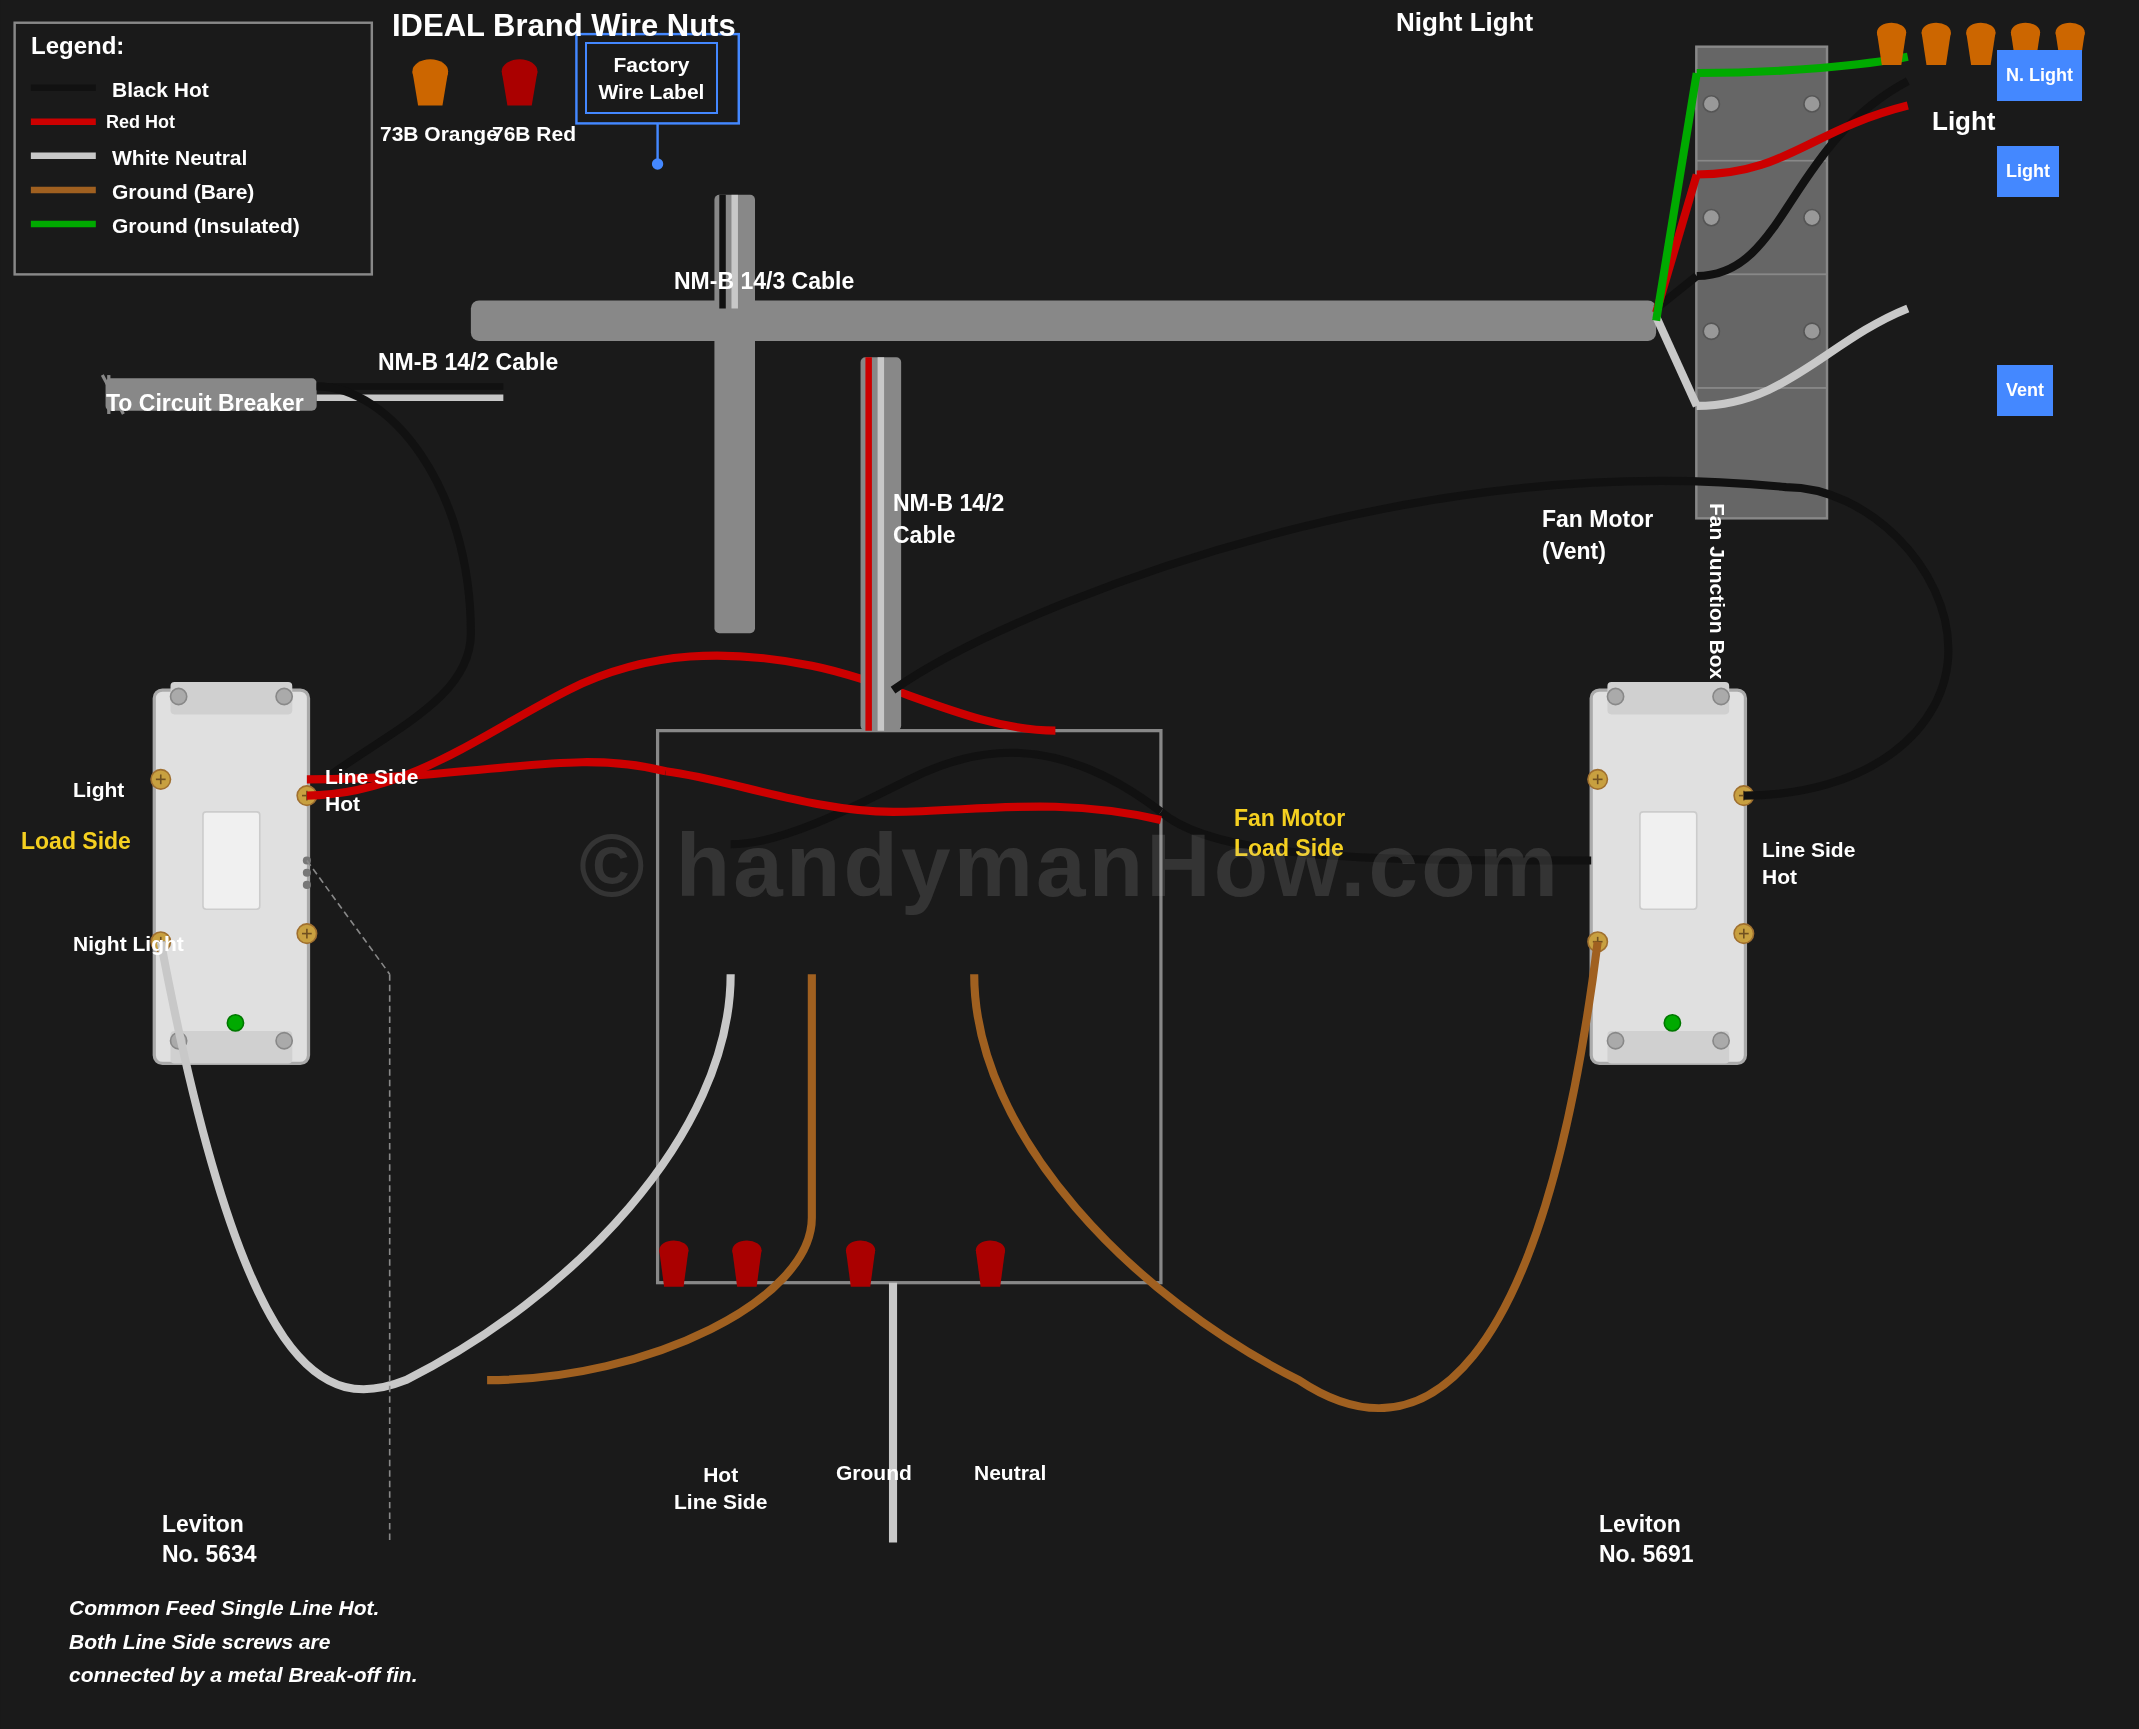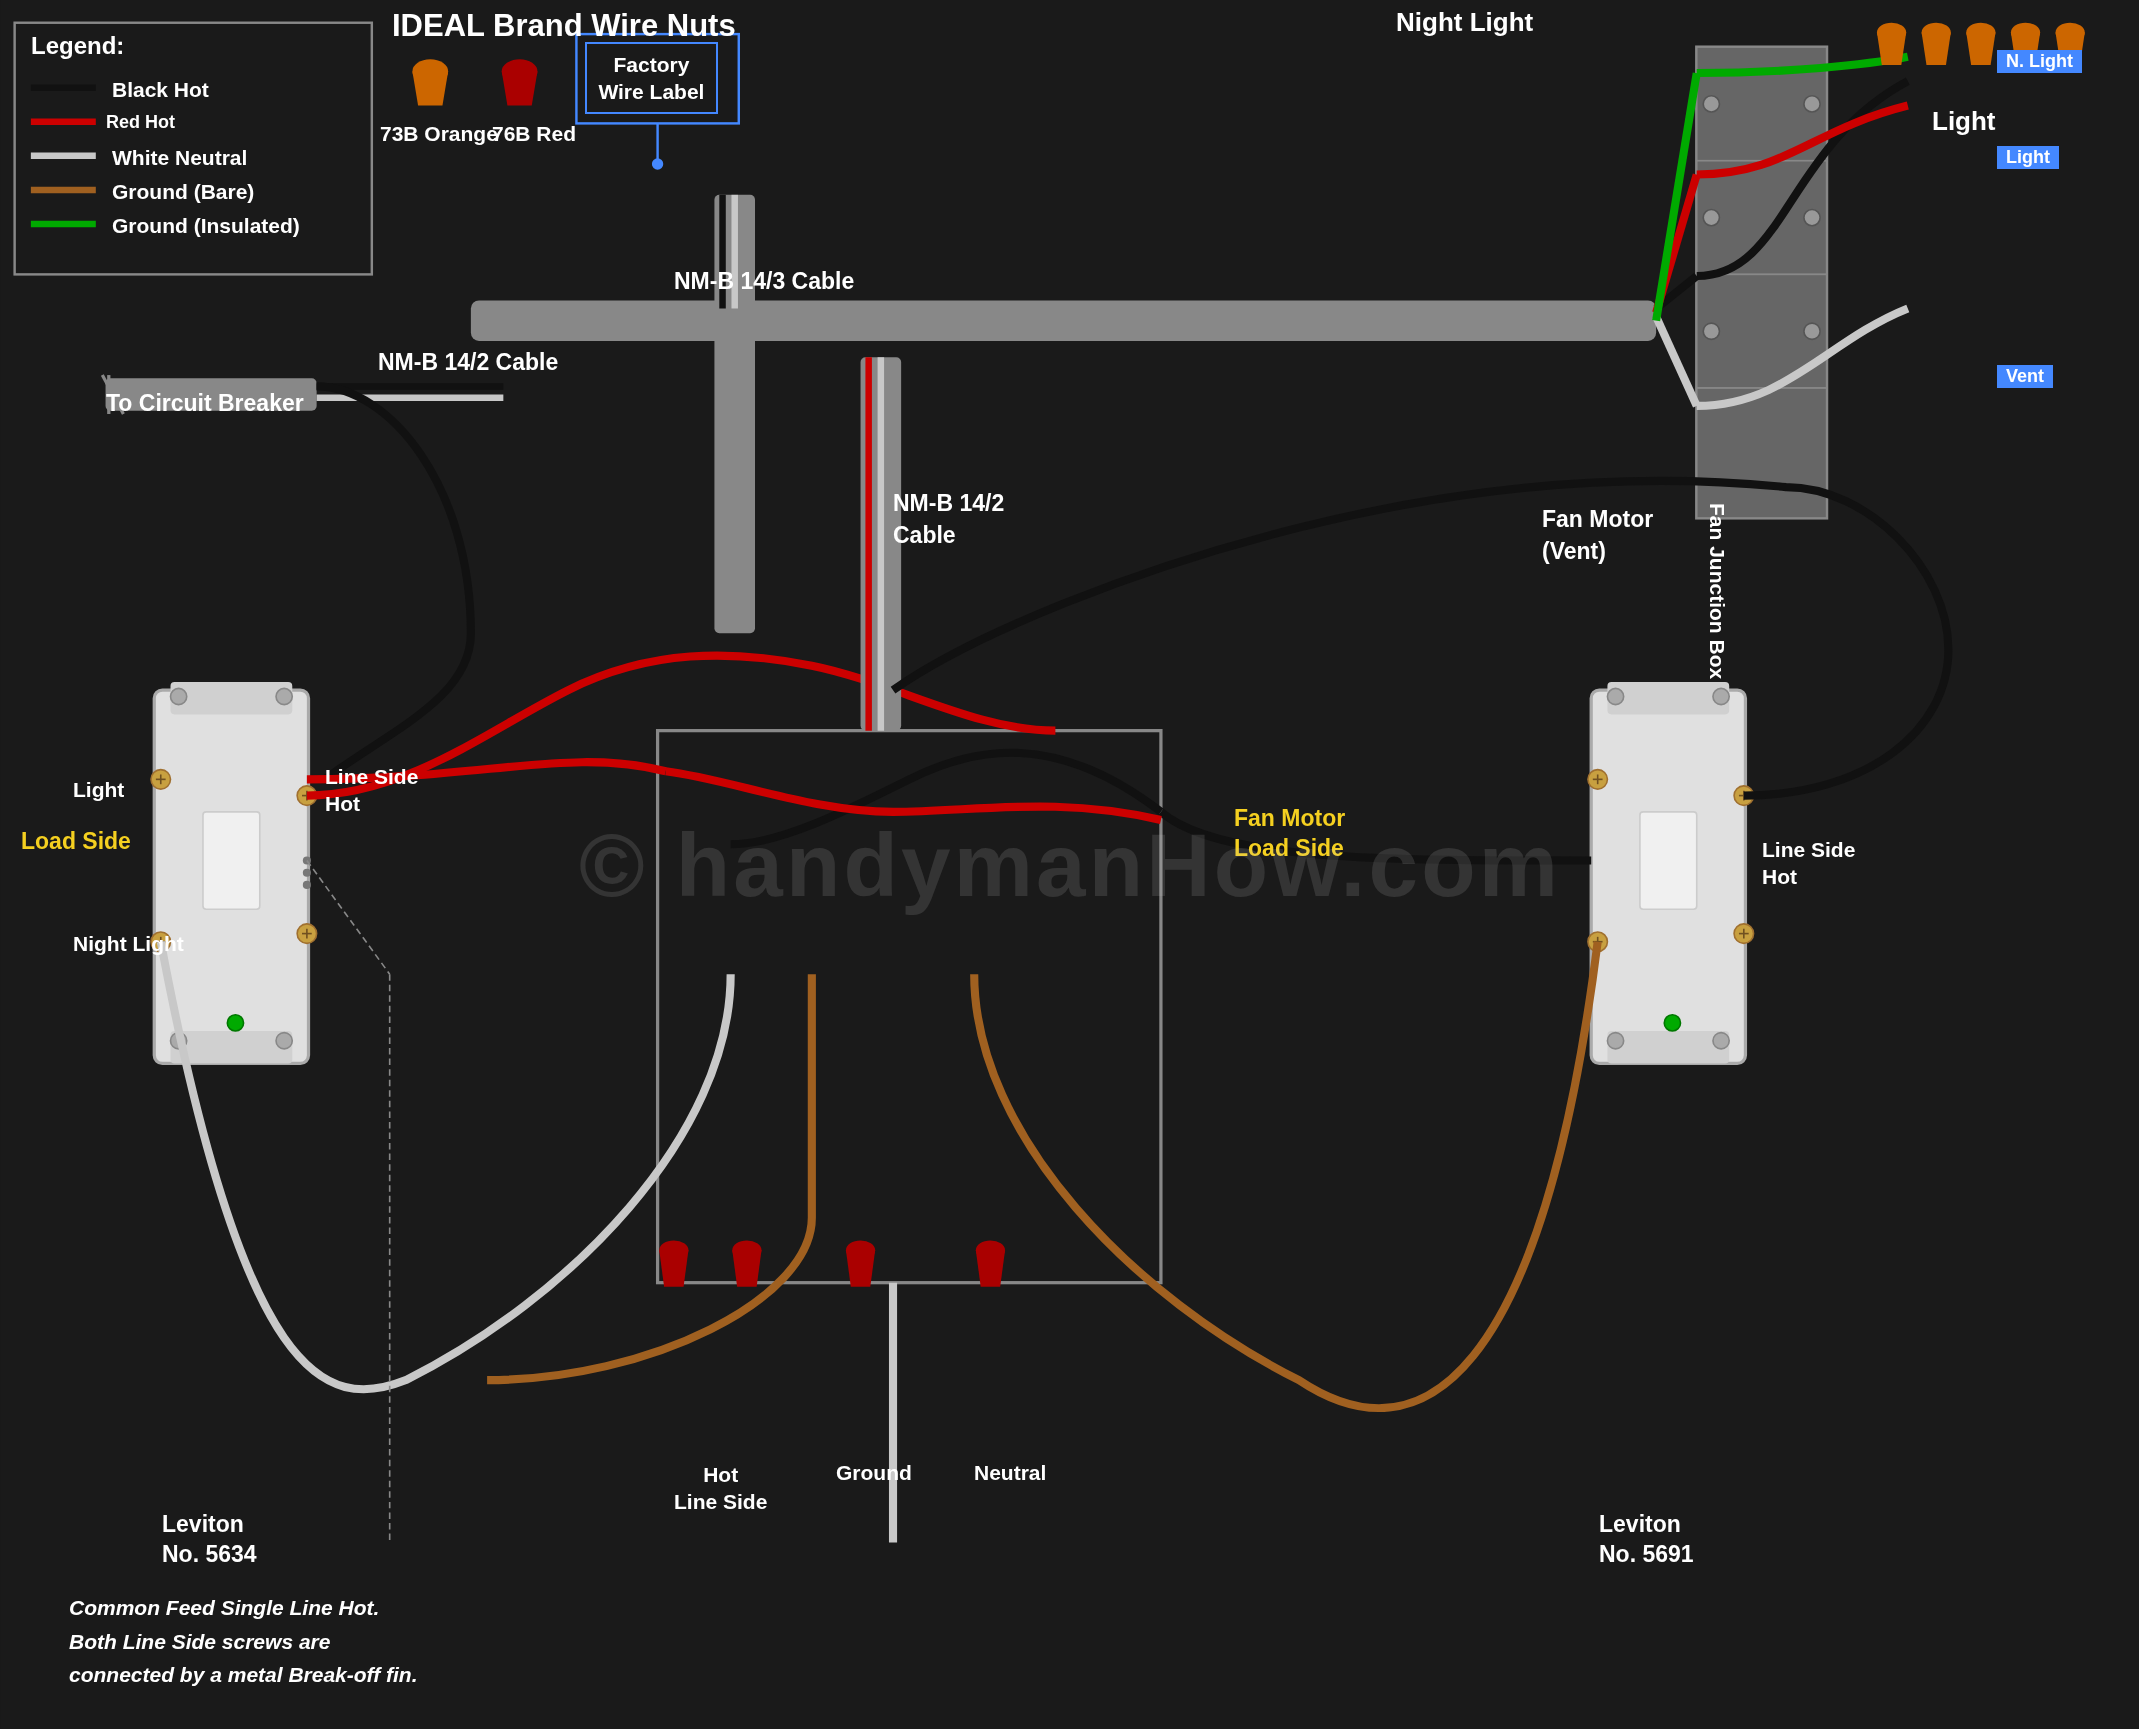--- a/index.html
+++ b/index.html
@@ -28,21 +28,21 @@
     }
     .label-yellow { color: #f5d020; }
 
     
     .blue-box {
       position: absolute;
       border: 1.6px solid #4488ff;
       background: #4488ff;
       color: white;
       font-size: 18px;
-      padding: 0 8px;
+      padding: 14px 8px;
       font-weight: bold;
       white-space: nowrap;
     }
 
     
     .watermark {
       position: absolute;
       top: 50%;
       left: 50%;
       transform: translate(-50%, -50%);

